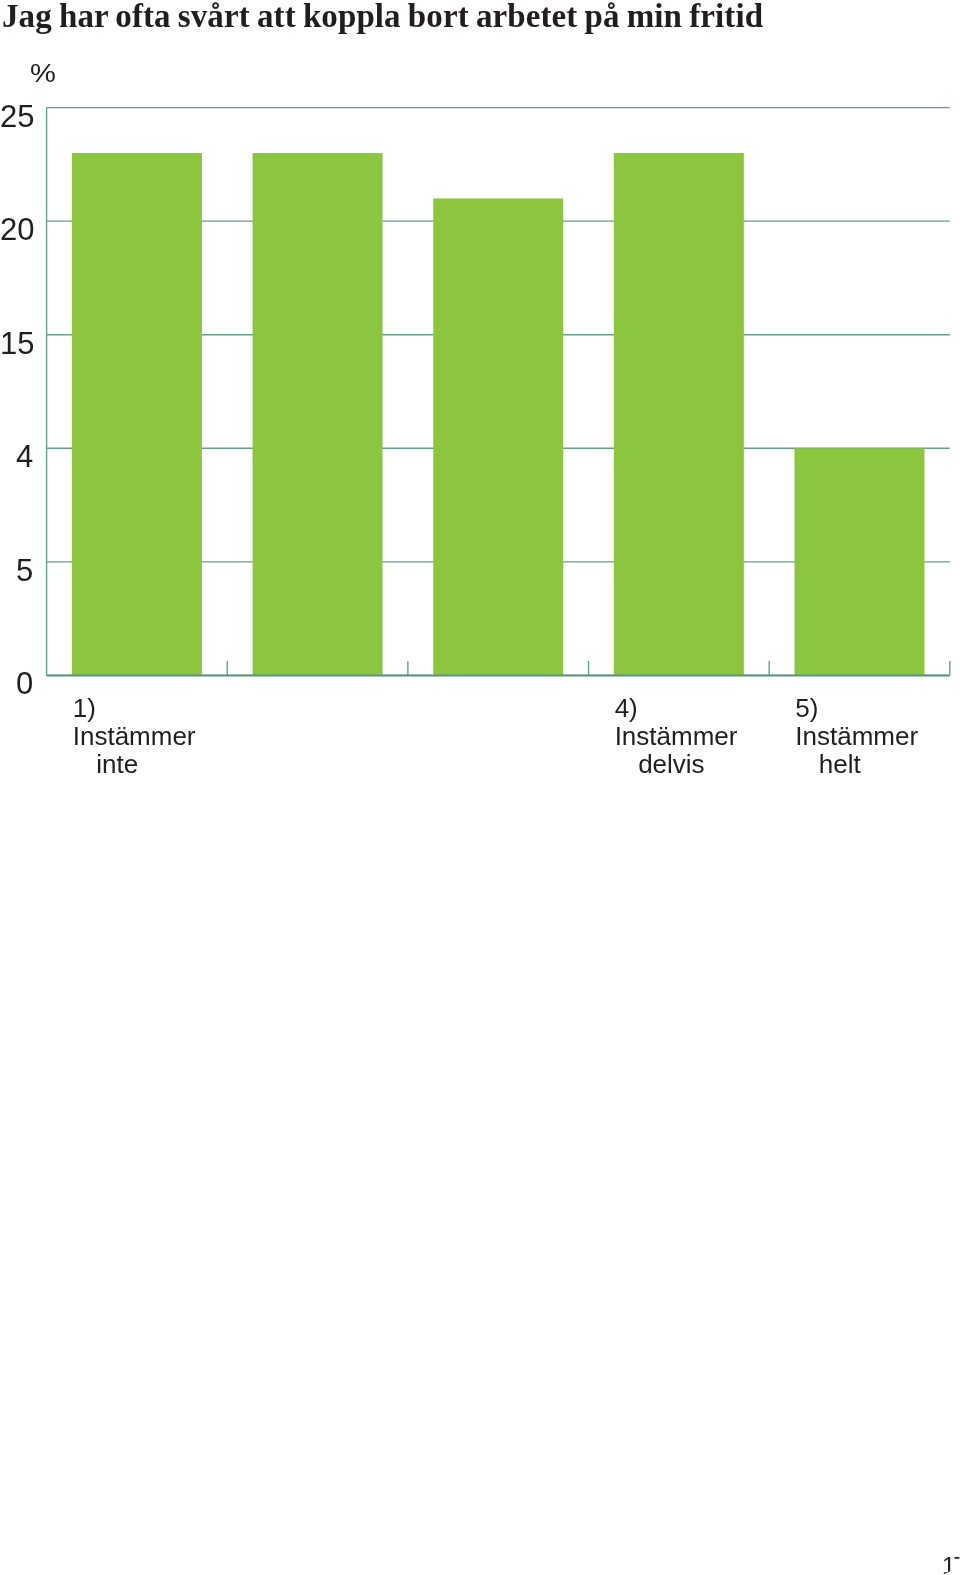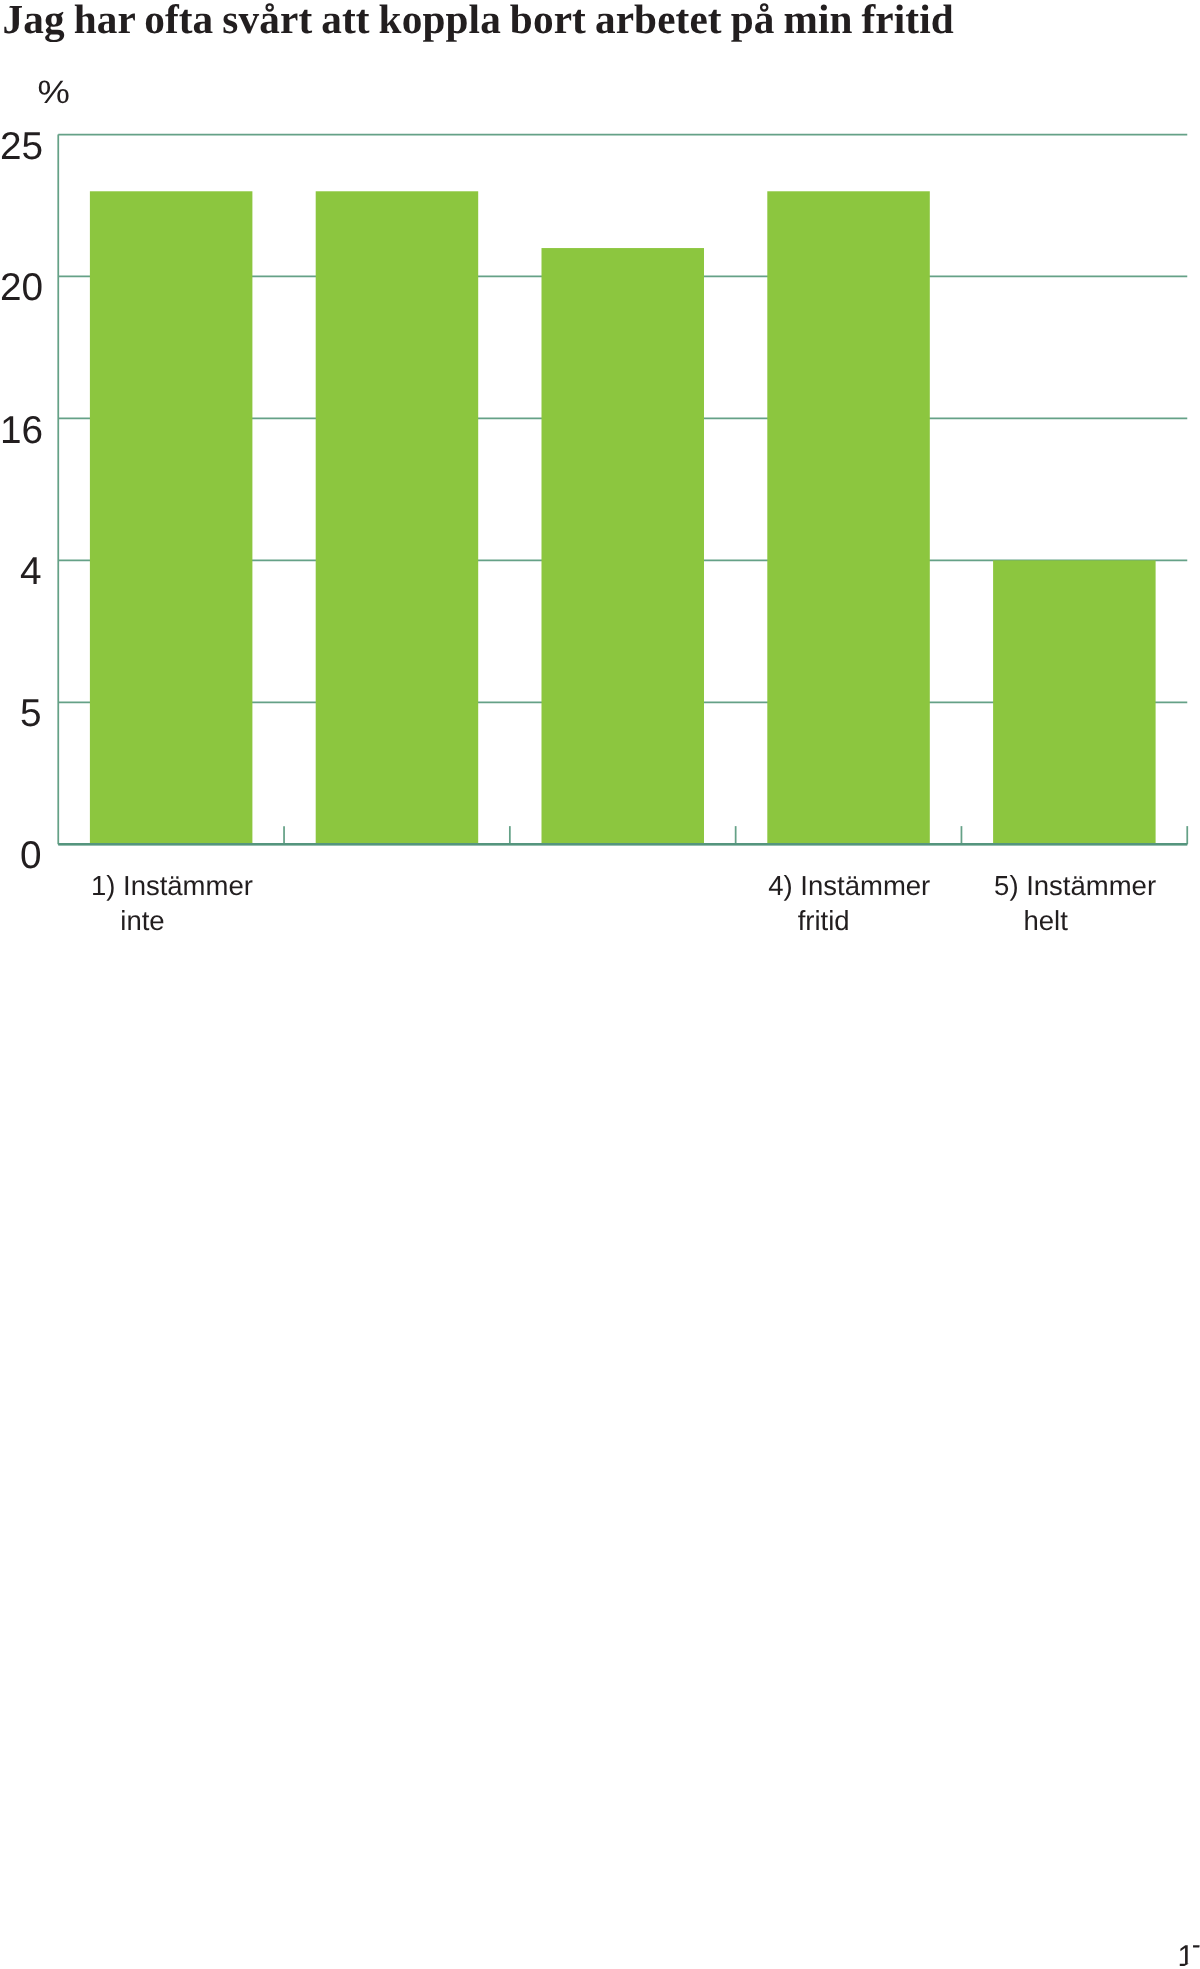--- a/index.html
+++ b/index.html
@@ -24,21 +24,21 @@
   #chart{position:absolute;left:0;top:0;}
 
   
   .ytick{position:absolute;left:0;width:33.2px;text-align:right;
          font-family:"Liberation Sans", sans-serif;font-size:31px;line-height:23px;
          color:#221e1f;}
 
   
   .xcat{position:absolute;width:150px;top:695.3px;
         font-family:"Liberation Sans", sans-serif;
-        font-size:22px;line-height:27.9px;color:#221e1f;text-align:left;}
+        font-size:26px;line-height:27.9px;color:#221e1f;text-align:left;}
   .xcat .l2{padding-left:23.5px;}
 
   
   .pageno{position:absolute;left:942px;top:1553.5px;
           font-family:"Liberation Sans", sans-serif;
           font-size:24px;line-height:24px;color:#221e1f;letter-spacing:-2.2px;}
 </style>
 </head>
 <body>
 
@@ -65,31 +65,31 @@
       <line x1="407.88" y1="675.4" x2="407.88" y2="660.9" stroke="#65A187" stroke-width="1.4"></line>
       <line x1="588.52" y1="675.4" x2="588.52" y2="660.9" stroke="#65A187" stroke-width="1.4"></line>
       <line x1="769.16" y1="675.4" x2="769.16" y2="660.9" stroke="#65A187" stroke-width="1.4"></line>
       <line x1="949.8" y1="675.4" x2="949.8" y2="660.9" stroke="#65A187" stroke-width="1.4"></line>
       <line x1="46.6" y1="675.4" x2="949.8" y2="675.4" stroke="#55957E" stroke-width="2"></line>
     </svg>
 
   <div class="ytick" style="top: 672.4px;">0</div>
   <div class="ytick" style="top: 558.84px;">5</div>
   <div class="ytick" style="top: 445.28px;">4</div>
-  <div class="ytick" style="top: 331.72px;">16</div>
+  <div class="ytick" style="top: 331.72px;">15</div>
   <div class="ytick" style="top: 218.16px;">20</div>
   <div class="ytick" style="top: 104.6px;">25</div>
 
   <div class="xcat" style="left: 72.72px;">
     <div class="l1">1)  Instämmer</div>
     <div class="l2">inte</div>
   </div>
   <div class="xcat" style="left: 614.64px;">
     <div class="l1">4) Instämmer</div>
-    <div class="l2">fritid</div>
+    <div class="l2">delvis</div>
   </div>
   <div class="xcat" style="left: 795.28px;">
     <div class="l1">5) Instämmer</div>
     <div class="l2">helt</div>
   </div>
 
   <div class="pageno">17</div>
 </div>
 
 </body></html>

